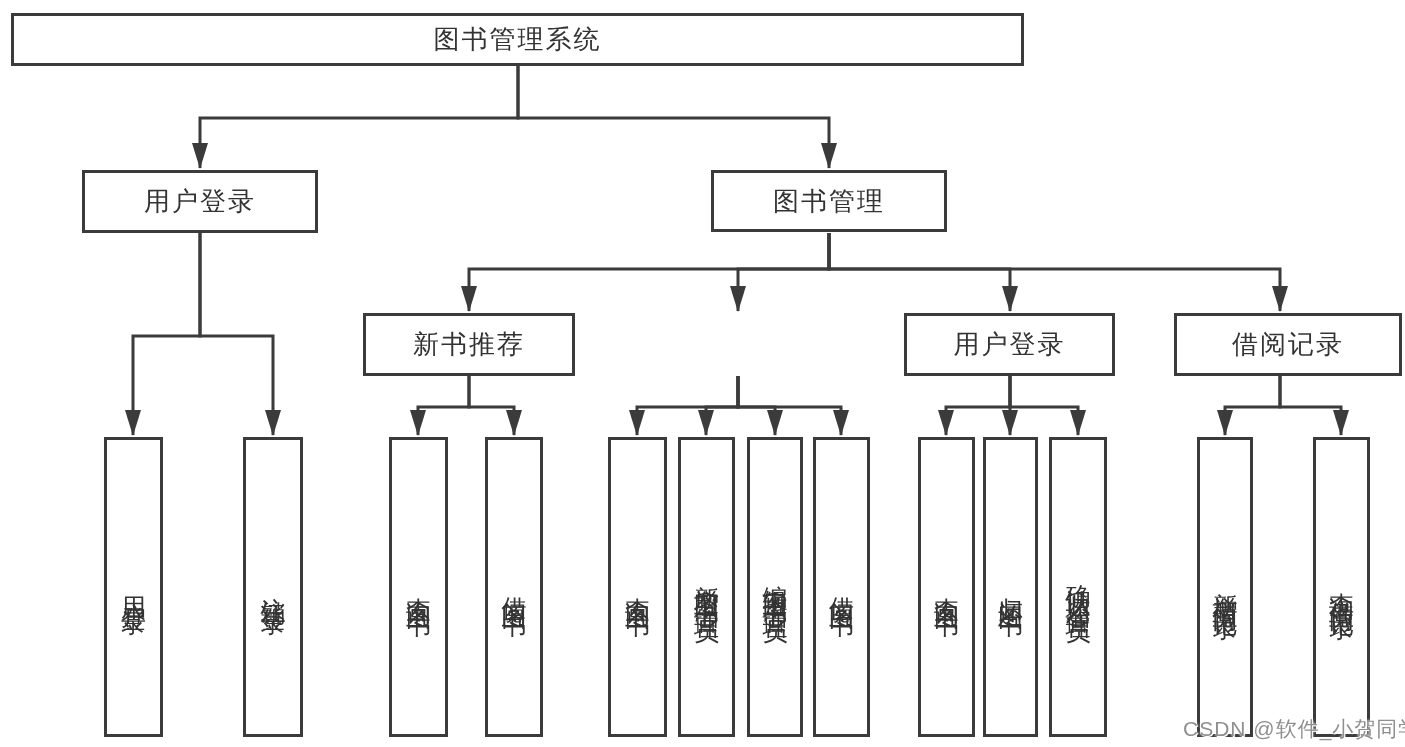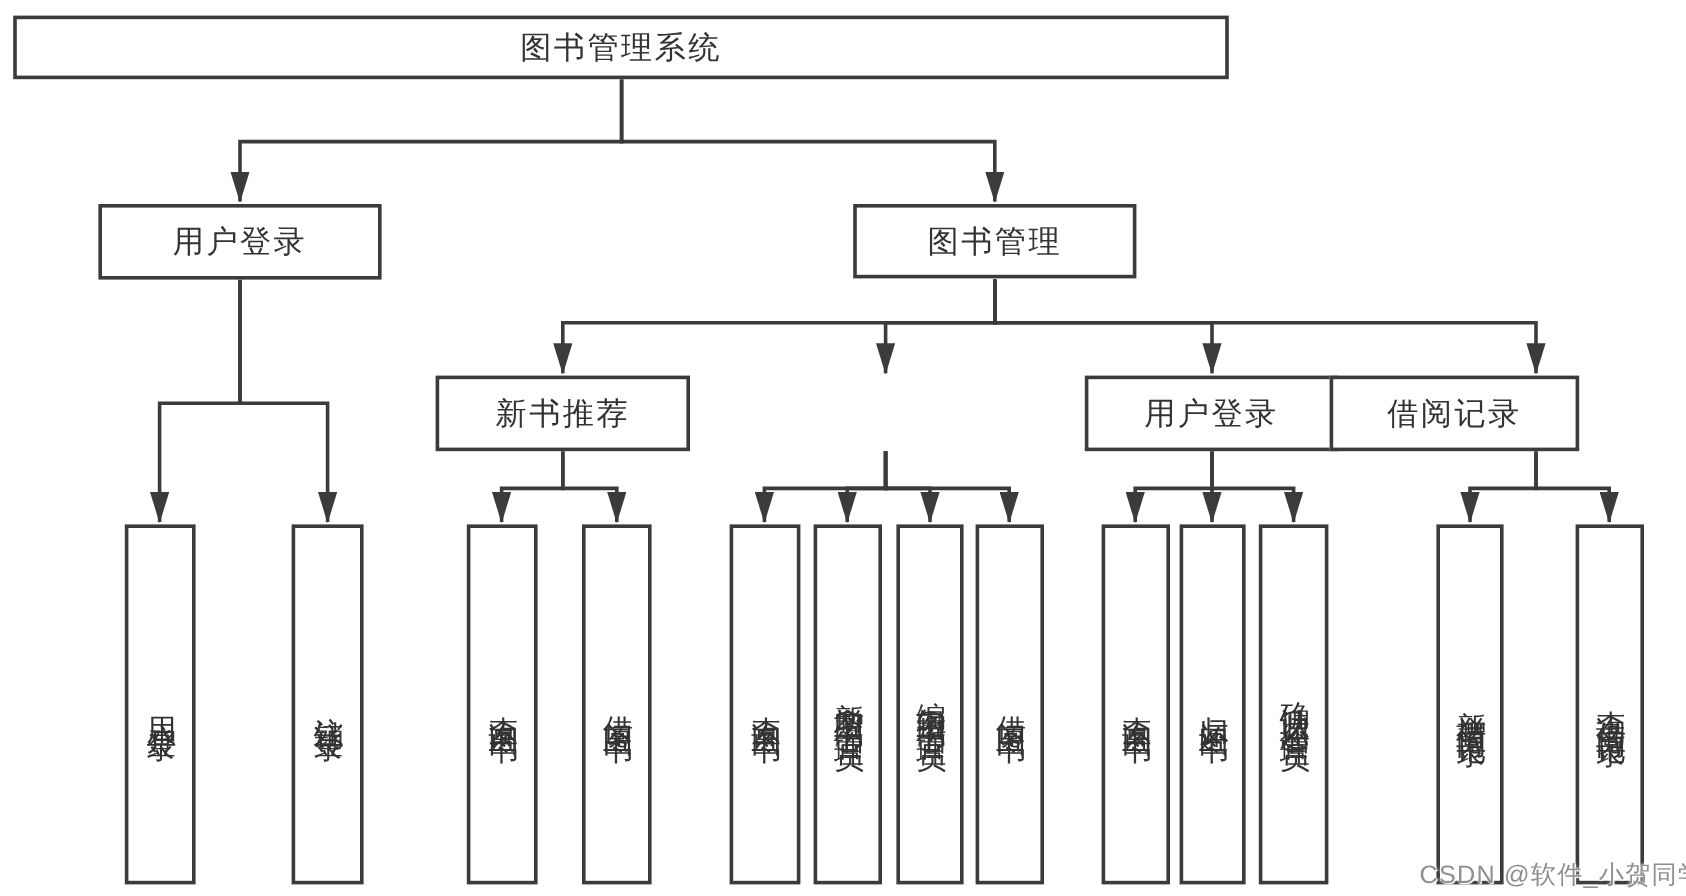--- a/index.html
+++ b/index.html
@@ -63,21 +63,21 @@
     </g>
   </svg>
 
   <div class="box" style="left:11px;top:13px;width:1013px;height:53px;">图书管理系统</div>
 
   <div class="box" style="left:82px;top:170px;width:236px;height:63px;">用户登录</div>
   <div class="box" style="left:711px;top:170px;width:236px;height:62px;">图书管理</div>
 
   <div class="box" style="left:363px;top:313px;width:212px;height:63px;">新书推荐</div>
   <div class="box" style="left:904px;top:313px;width:211px;height:63px;">用户登录</div>
-  <div class="box" style="left:1108px;top:313px;width:208px;height:63px;">借阅记录</div>
+  <div class="box" style="left:1174px;top:313px;width:228px;height:63px;">借阅记录</div>
 
   <div class="box vbox" style="left:104px;top:437px;width:59px;height:300px;">用户登录</div>
   <div class="box vbox" style="left:243px;top:437px;width:60px;height:300px;">注销登录</div>
 
   <div class="box vbox" style="left:389px;top:437px;width:59px;height:300px;">查询图书</div>
   <div class="box vbox" style="left:485px;top:437px;width:58px;height:300px;">借阅图书</div>
 
   <div class="box vbox" style="left:608px;top:437px;width:59px;height:300px;">查询图书</div>
   <div class="box vbox" style="left:678px;top:437px;width:57px;height:300px;">新增图书（管理员）</div>
   <div class="box vbox" style="left:747px;top:437px;width:56px;height:300px;">编辑图书（管理员）</div>

